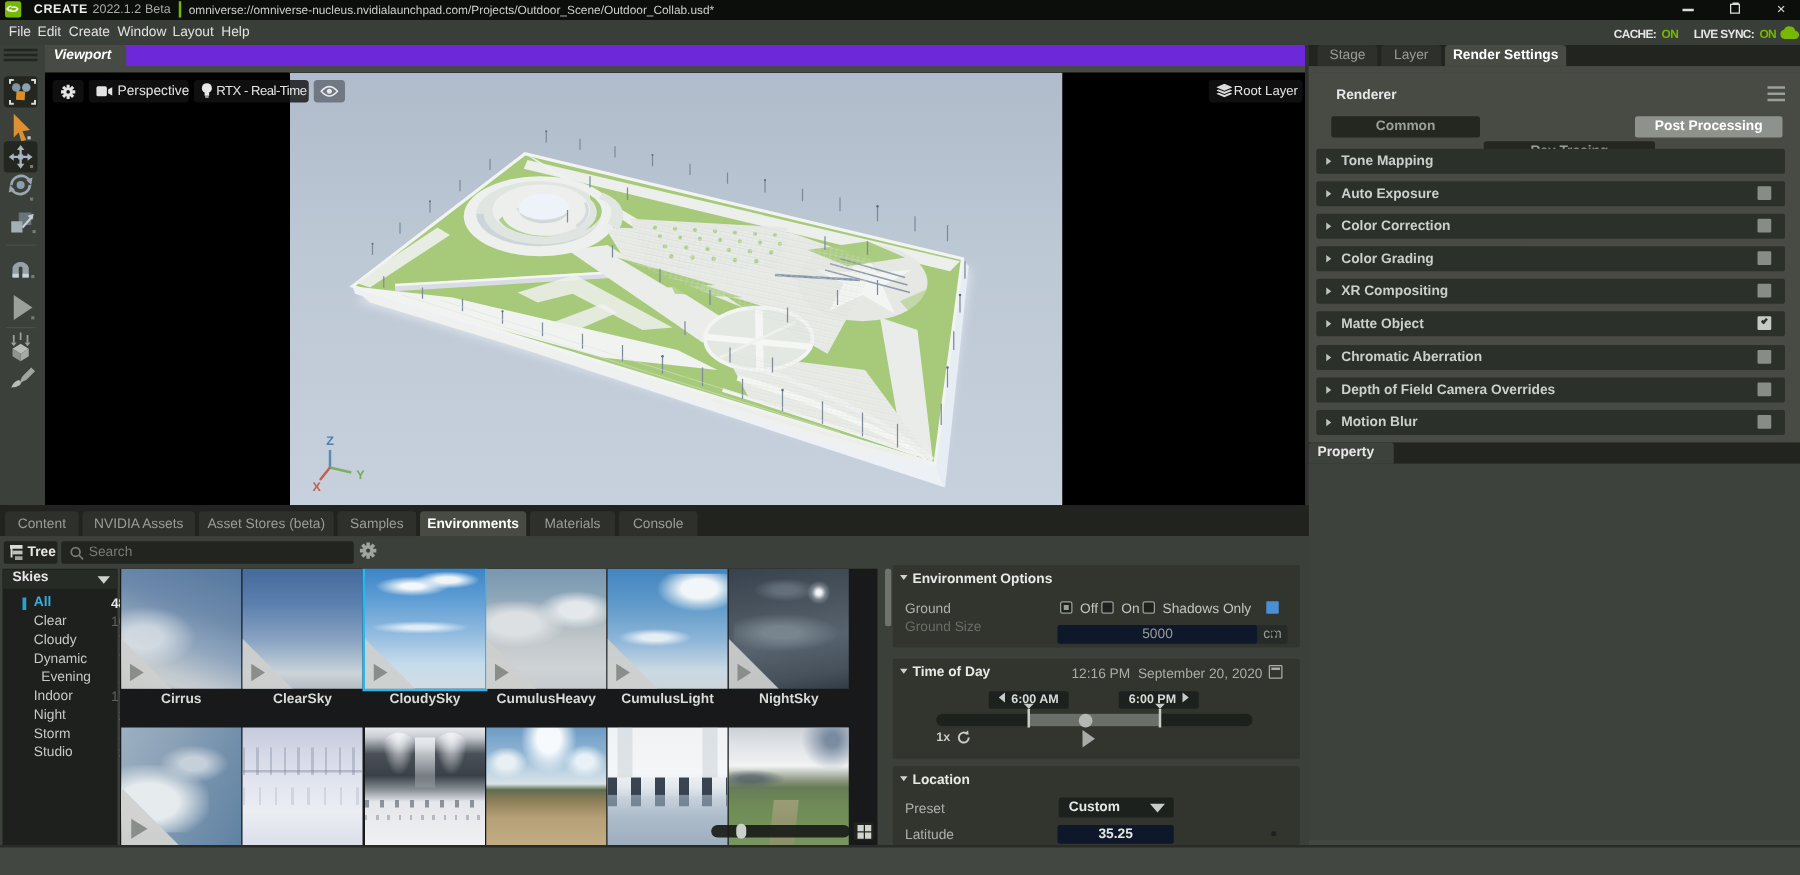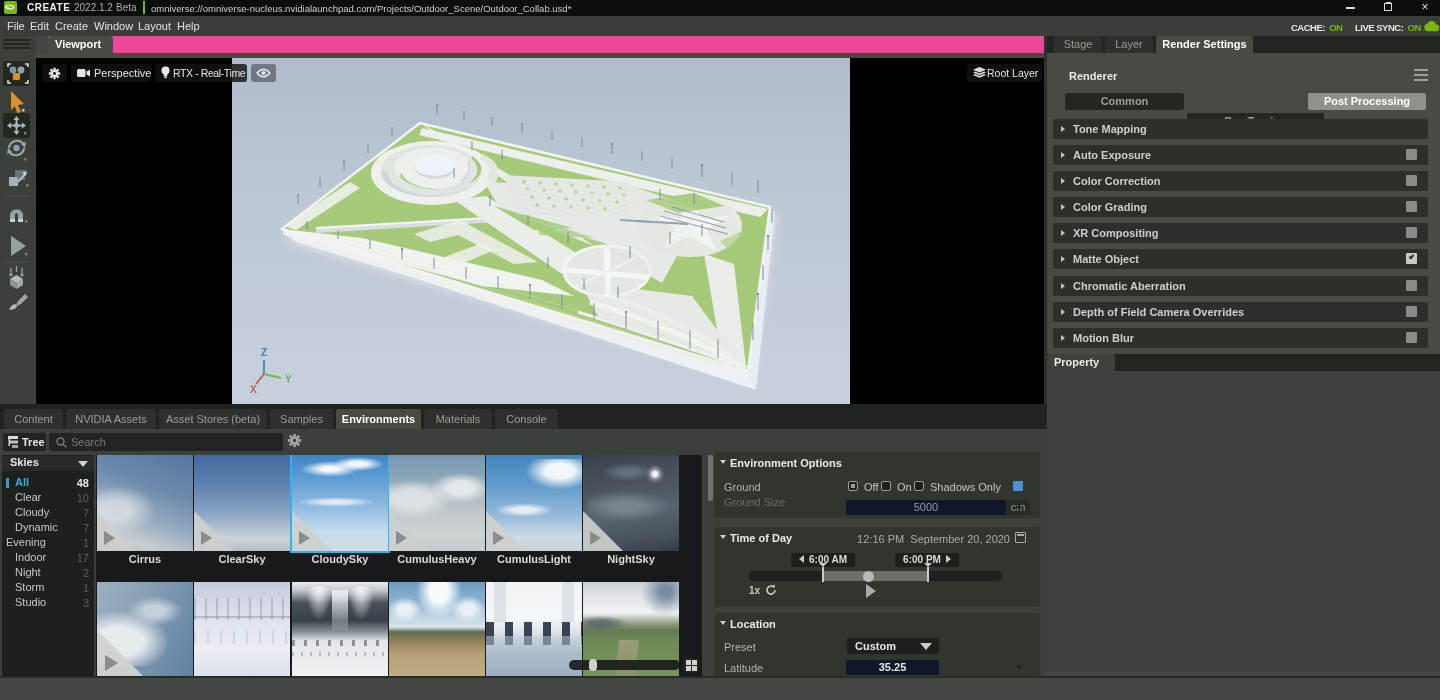--- a/index.html
+++ b/index.html
@@ -19,21 +19,21 @@
 
 #menubar { position:absolute; left:0; top:16px; width:1440px; height:20px; background:#3a3e39; color:#dadada; }
 .menuitem { position:absolute; top:4px; font-size:11px; color:#e2e2e2; }
 .mright { position:absolute; top:4px; font-size:11px; font-weight:bold; color:#e5e5e5; }
 .greenon { color:#76b900; font-weight:bold; }
 
 
 #ltoolbar { position:absolute; left:0; top:36px; width:36px; height:370px; background:#3c403b; }
 
 
-#vp-tabbar { position:absolute; left:48px; top:36px; width:1008px; height:17px; background:#ec4899; }
+#vp-tabbar { position:absolute; left:36px; top:36px; width:1008px; height:17px; background:#6d28d9;font-style:italic; }
 #vp-tab { position:absolute; left:0px; top:0px; width:65px; height:17px; background:#474b44; border-radius:3px 3px 0 0; color:#fff; font-size:11px; font-weight:bold; padding:2px 0 0 7px; }
 #vp-strip { position:absolute; left:36px; top:53px; width:1008px; height:5px; background:#474b44; }
 #viewport { position:absolute; left:36px; top:58px; width:1008px; height:346px; background:#000; overflow:hidden; }
 #sky { position:absolute; left:196px; top:0px; width:618px; height:346px; }
 
 .vbtn { position:absolute; top:6px; height:18px; background:rgba(18,18,18,0.82); border-radius:3px; color:#e6e6e6; font-size:11px; line-height:18px; white-space:nowrap; overflow:hidden; }
 
 
 #rp-tabbar { position:absolute; left:1047px; top:36px; width:393px; height:17px; background:#22251f; }
 .rtab { position:absolute; top:0; height:17px; border-radius:3px 3px 0 0; font-size:11px; padding:2px 0 0 0; text-align:center; background:#2e312b; color:#989d98; }
@@ -51,21 +51,21 @@
 
 
 #dock-tabbar { position:absolute; left:0px; top:404px; width:1047px; height:25px; background:#20231e; }
 .dtab { position:absolute; top:5px; height:20px; border-radius:3px 3px 0 0; font-size:11px; text-align:center; background:#2e312b; color:#999e99; padding-top:4px; }
 .dtab.active { background:#474b44; color:#fff; font-weight:bold; }
 #dock { position:absolute; left:0px; top:429px; width:1047px; height:247px; background:#3c403a; }
 #treebtn { position:absolute; left:3px; top:4px; width:43px; height:18px; background:#22251f; border-radius:2px; color:#e8e8e8; font-size:11px; font-weight:bold; }
 #searchbox { position:absolute; left:49px; top:4px; width:234px; height:18px; background:#22251f; border-radius:2px; color:#767b76; font-size:11px; line-height:18px; }
 #skiespanel { position:absolute; left:2px; top:26px; width:92px; height:221px; background:#1d201c; }
 #skieshdr { position:absolute; left:0px; top:1px; width:92px; height:15px; background:#272b26; color:#e8e8e8; font-size:11px; font-weight:bold; }
-.skrow { position:absolute; left:0; width:92px; height:15px; font-size:11px; color:#c6cac6; }
+.skrow { position:absolute; left:12px; width:92px; height:15px; font-size:11px; color:#c6cac6; }
 .skrow .cnt { position:absolute; right:5px; top:1px; color:#5d625d; }
 #thumbs { position:absolute; left:96px; top:26px; width:606px; height:221px; background:#17191a; overflow:hidden; }
 .thumb { position:absolute; width:96px; height:96px; overflow:hidden; }
 .tlabel { position:absolute; width:96px; top:98px; text-align:center; font-size:11px; font-weight:bold; color:#d8dcd8; }
 .playtri { position:absolute; left:0; bottom:0; width:0; height:0; border-bottom:40px solid rgba(205,207,205,0.92); border-right:40px solid transparent; }
 .playglyph { position:absolute; left:7px; bottom:6px; width:0; height:0; border-left:11px solid #8a8e8a; border-top:7px solid transparent; border-bottom:7px solid transparent; }
 #vscroll { position:absolute; left:708px; top:455px; width:5px; height:46px; background:#6f746f; border-radius:2px; }
 
 
 #envpanel { position:absolute; left:714px; top:0px; width:333px; height:247px; background:#3c403a; overflow:hidden; }
@@ -509,21 +509,21 @@
     <div id="searchbox"><svg width="11" height="11" viewBox="0 0 11 11" style="position:absolute; left:7px; top:4px;">
           <circle cx="4.5" cy="4.5" r="3.5" fill="none" stroke="#767b76" stroke-width="1.4"></circle>
           <line x1="7" y1="7" x2="10.5" y2="10.5" stroke="#767b76" stroke-width="1.4"></line>
         </svg><span style="margin-left:22px;">Search</span></div>
     <div id="skiespanel">
       <div id="skieshdr"><span style="margin-left:8px;">Skies</span><span style="position:absolute; right:6px; top:5px; width:0; height:0; border-top:6px solid #cfd3cf; border-left:5px solid transparent; border-right:5px solid transparent;"></span></div>
       <div class="skrow" style="top:21px; color:#35aee0; font-weight:bold;"><span style="position:absolute; left:4px; top:2px; width:3px; height:10px; background:#2d9ed2;"></span><span style="margin-left:13px;">All</span><span class="cnt" style="color:#e8e8e8;">48</span></div>
       <div class="skrow" style="top:36px;"><span style="margin-left:13px;">Clear</span><span class="cnt">10</span></div>
       <div class="skrow" style="top:51px;"><span style="margin-left:13px;">Cloudy</span><span class="cnt">7</span></div>
       <div class="skrow" style="top:66px;"><span style="margin-left:13px;">Dynamic</span><span class="cnt">7</span></div>
-      <div class="skrow" style="top:81px;"><span style="margin-left:4px;">Evening</span><span class="cnt">1</span></div>
+      <div class="skrow" style="top:81px;"><span style="margin-left:19px;">Evening</span><span class="cnt">1</span></div>
       <div class="skrow" style="top:96px;"><span style="margin-left:13px;">Indoor</span><span class="cnt">17</span></div>
       <div class="skrow" style="top:111px;"><span style="margin-left:13px;">Night</span><span class="cnt">2</span></div>
       <div class="skrow" style="top:126px;"><span style="margin-left:13px;">Storm</span><span class="cnt">1</span></div>
       <div class="skrow" style="top:141px;"><span style="margin-left:13px;">Studio</span><span class="cnt">3</span></div>
     </div>
     <div style="position:absolute; left:287px; top:4px; width:16px; height:16px;"><svg width="15" height="15" viewBox="0 0 16 16">
           <g stroke="#a0a5a0" stroke-width="3">
             <line x1="8" y1="1" x2="8" y2="4"></line>
             <line x1="8" y1="12" x2="8" y2="15"></line>
             <line x1="1" y1="8" x2="4" y2="8"></line>

